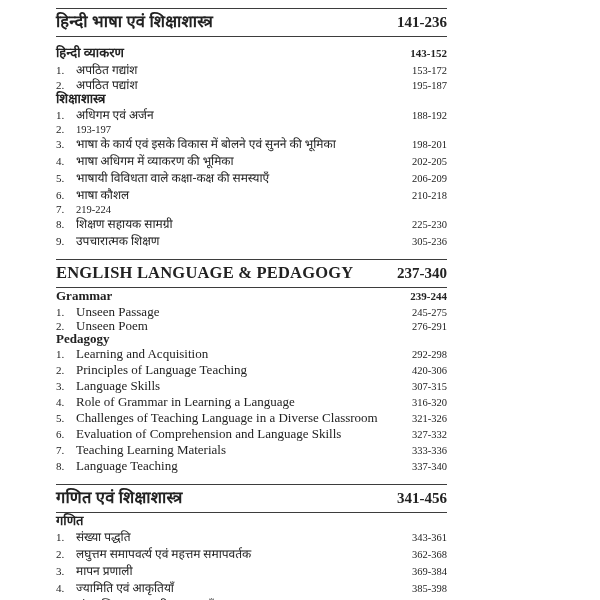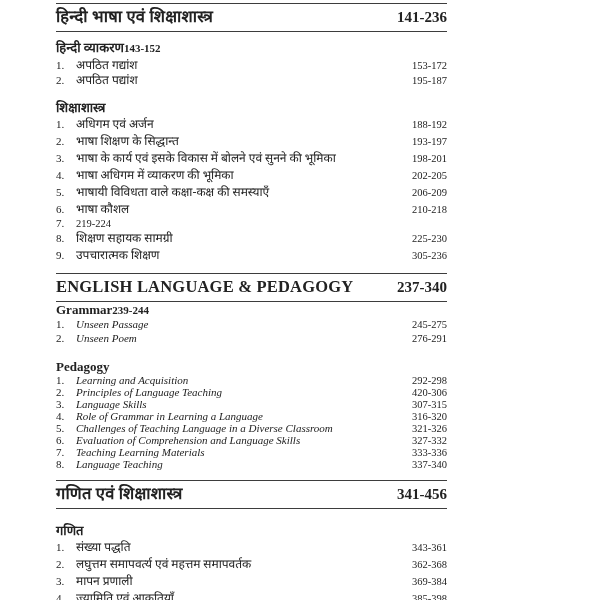--- a/index.html
+++ b/index.html
@@ -5,21 +5,21 @@
   html, body {
     margin: 0;
     padding: 0;
     background: #ffffff;
   }
   .page {
     position: relative;
     width: 542px;
     height: 600px;
     box-sizing: border-box;
-    padding: 3px 95px 0 56px;
+    padding: 8px 95px 0 56px;
     background: #ffffff;
     color: #222222;
     font-family: "Liberation Serif", "DejaVu Serif", serif;
     overflow: hidden;
   }
   
   .toc-section + .toc-section { margin-top: 10px; }
   .sec-header {
     display: flex;
     justify-content: space-between;
@@ -33,24 +33,24 @@
     line-height: 17px;
     font-weight: 600;
     letter-spacing: 0.2px;
   }
   .sec-pages {
     font-size: 15px;
     line-height: 17px;
     font-weight: bold;
   }
   
-  .subsec { margin-top: 14px; }
+  .subsec { margin-top: 0; }
   .subsec-header {
     display: flex;
-    justify-content: flex-start;
+    justify-content: space-between;
     align-items: baseline;
     line-height: 15px;
     font-weight: bold;
   }
   .subsec-title { font-size: 13px; }
   .subsec-pages { font-size: 11px; }
   
   .item {
     display: flex;
     align-items: baseline;
@@ -68,21 +68,21 @@
   }
   .item-pages {
     font-size: 10.5px;
     text-align: left;
   }
   
   .toc-section:nth-of-type(1) .subsec:nth-of-type(1) .item { height: 16.5px; }
   .toc-section:nth-of-type(1) .subsec:nth-of-type(2) .item { height: 15px; }
   .toc-section:nth-of-type(2) .subsec:nth-of-type(1) .item { height: 13px; }
   .toc-section:nth-of-type(2) .subsec:nth-of-type(2) .item { height: 13.5px; }
-  .toc-section:nth-of-type(2) .item-label { font-size: 11px; font-style: italic; }
+  .toc-section:nth-of-type(2) .item-label { font-size: 13px; }
   .toc-section:nth-of-type(3) .subsec:nth-of-type(1) .item { height: 15.2px; }
   .toc-section:nth-of-type(1) .subsec:nth-of-type(2) { margin-top: 8px; }
   .toc-section:nth-of-type(2) .subsec:nth-of-type(2) { margin-top: 0; }
 </style>
 </head>
 <body>
 
 <div class="page">
   <section class="toc-section" lang="hi">
     <div class="sec-header">
@@ -117,21 +117,20 @@
     </div>
     <div class="items">
   <div class="item">
     <span class="item-num">1.</span>
     <span class="item-label">अधिगम एवं अर्जन</span>
     <span class="item-pages">188-192</span>
   </div>
 
   <div class="item">
     <span class="item-num">2.</span>
-    <span class="item-label">भाषा शिक्षण के सिद्धान्त</span>
     <span class="item-pages">193-197</span>
   </div>
 
   <div class="item">
     <span class="item-num">3.</span>
     <span class="item-label">भाषा के कार्य एवं इसके विकास में बोलने एवं सुनने की भूमिका</span>
     <span class="item-pages">198-201</span>
   </div>
 
   <div class="item">

